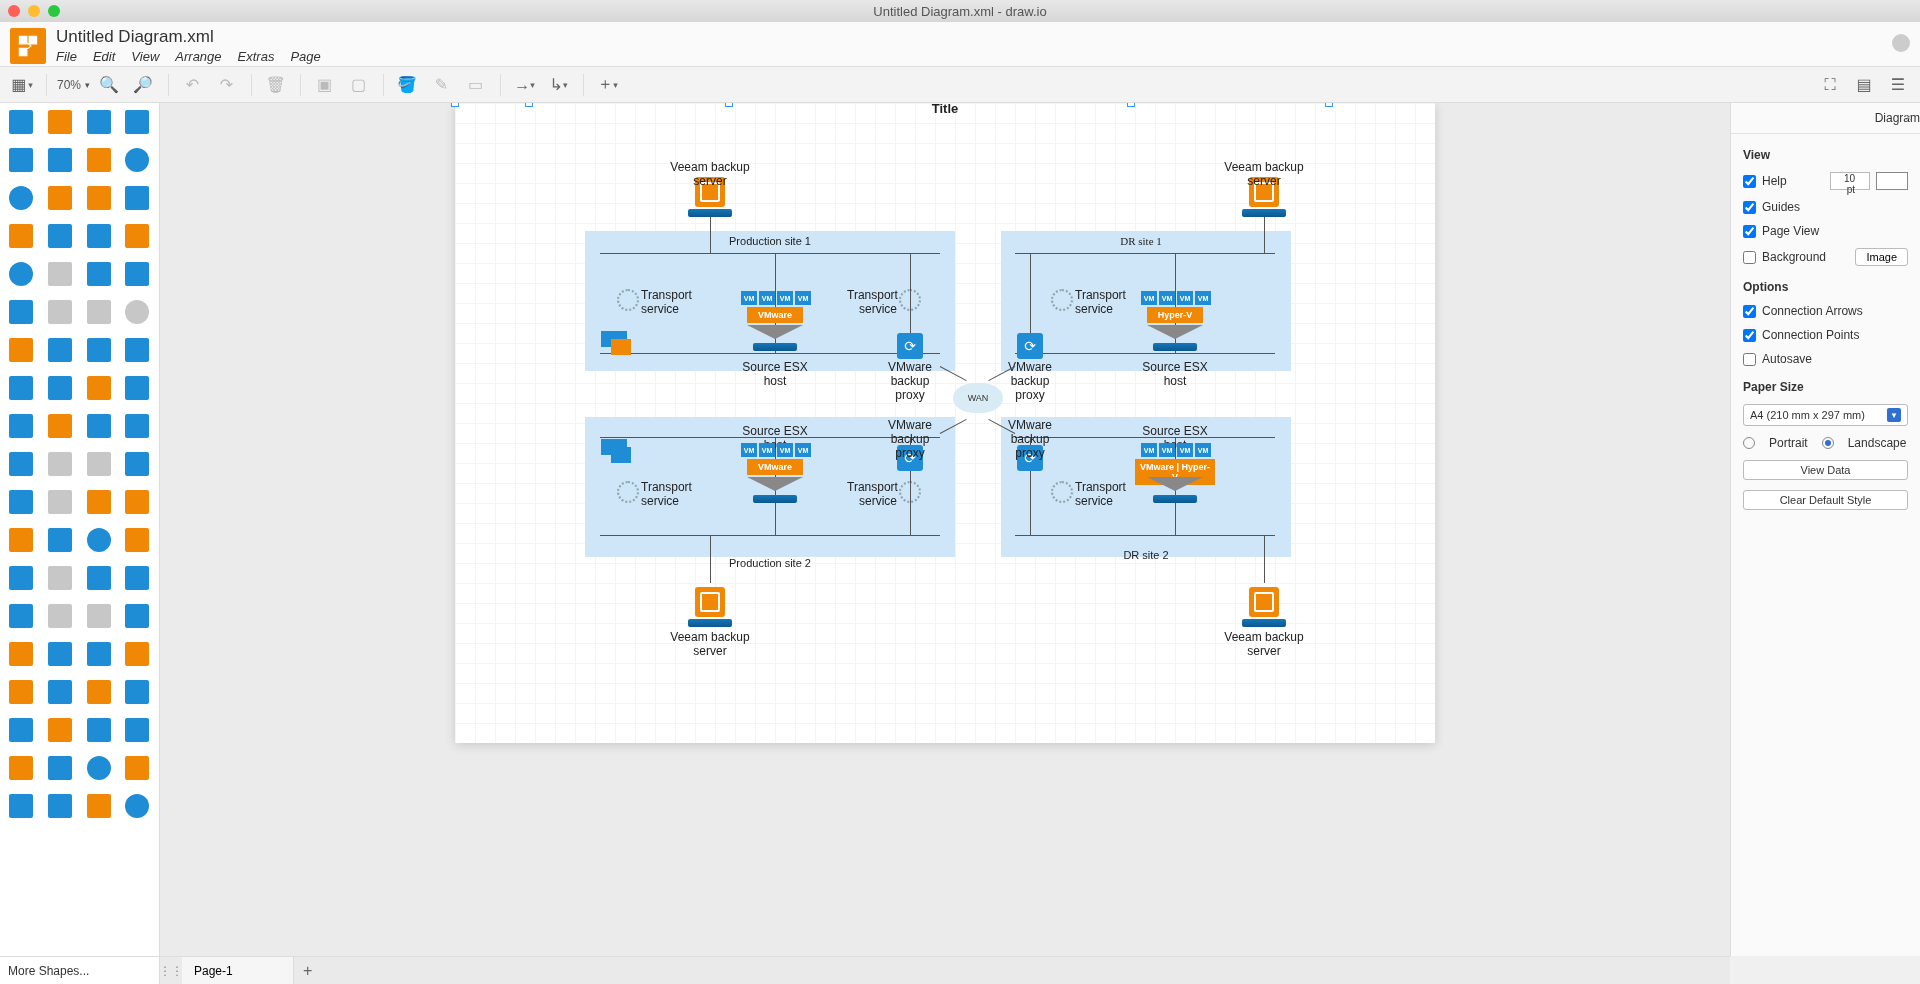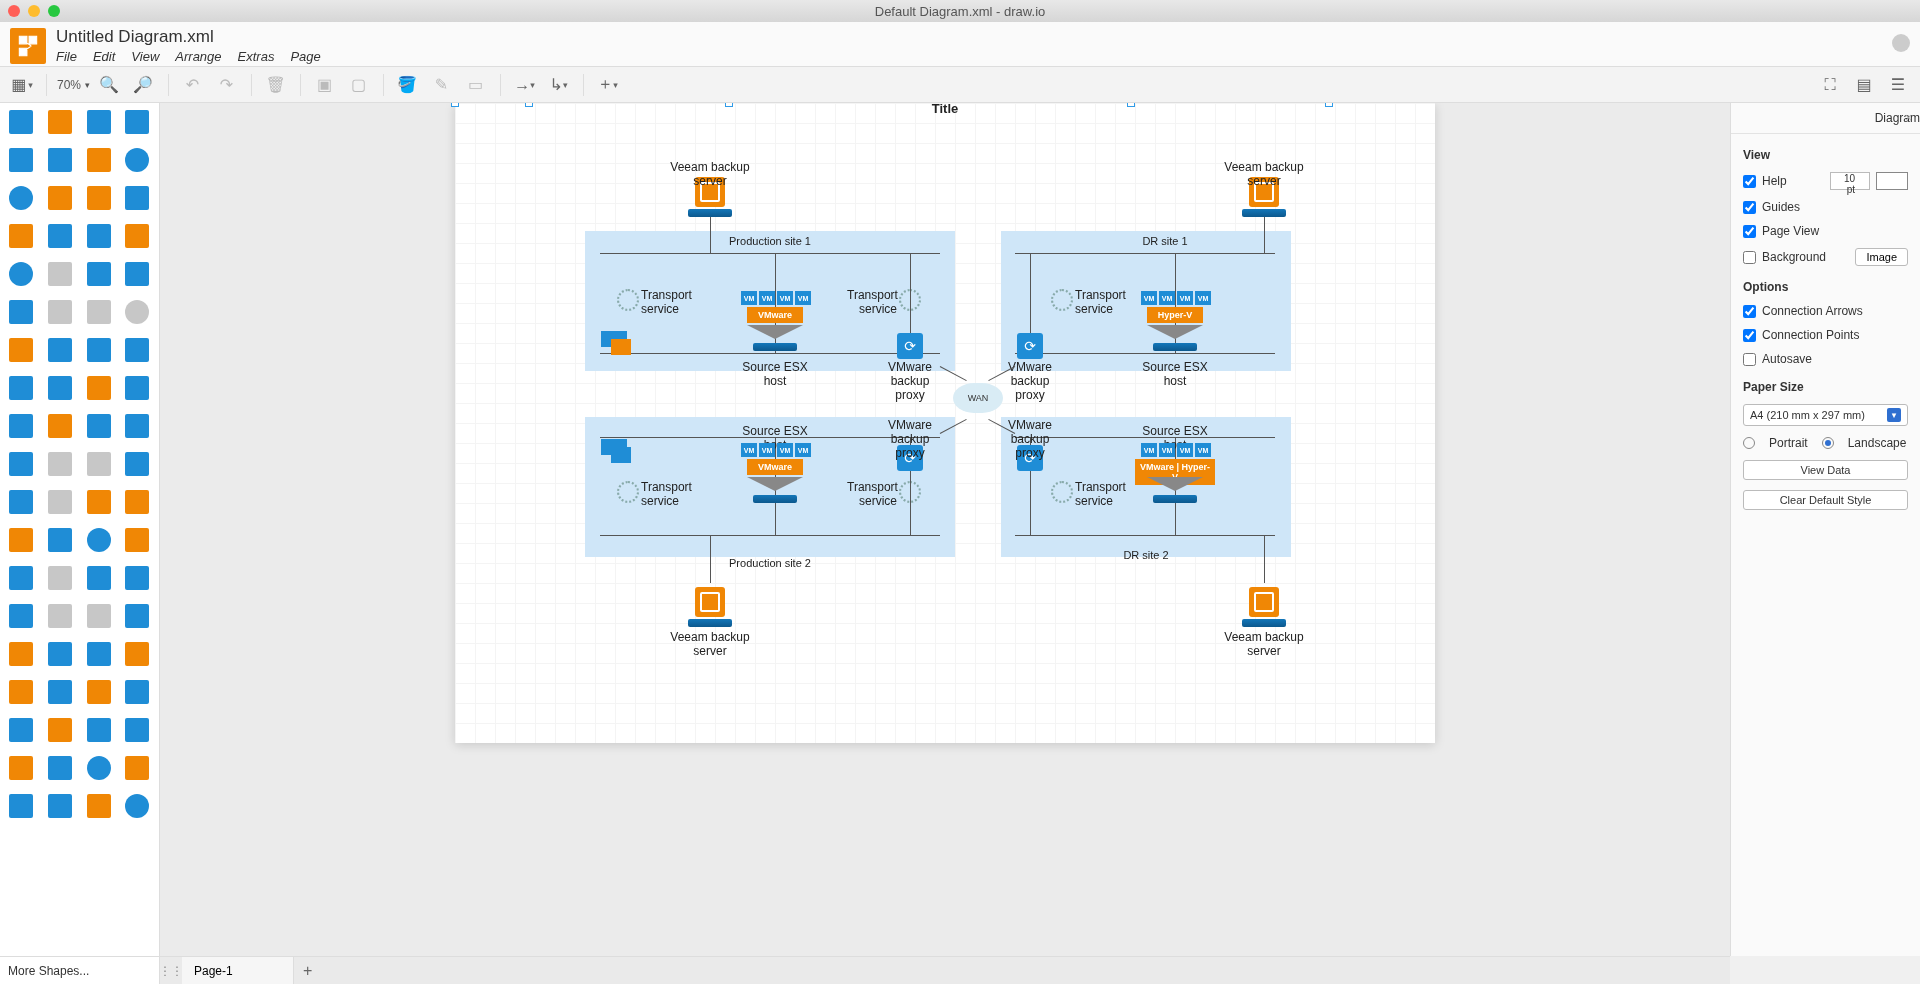--- a/index.html
+++ b/index.html
@@ -101,21 +101,21 @@
 </style>
 </head>
 <body>
 
 <div class="mac-titlebar">
   <div class="traffic-lights">
     <div class="tlight tl-red"></div>
     <div class="tlight tl-yel"></div>
     <div class="tlight tl-grn"></div>
   </div>
-  <div class="mac-title">Default Diagram.xml - draw.io</div>
+  <div class="mac-title">Untitled Diagram.xml - draw.io</div>
 </div>
 
 <div class="header">
   <div class="app-icon">
     <svg viewBox="0 0 24 24">
         <path d="M4 3h7v7H4zM13 3h7v7h-7zM4 14h7v7H4zM8 7l7 5M8 17l7-5" stroke="#fff" stroke-width="1" fill="#fff"></path>
       </svg>
   </div>
   <div class="header-col">
     <div class="doc-title">Untitled Diagram.xml</div>
@@ -486,21 +486,21 @@
 service</div>
       <div class="spinner" style="top:186px; left:444px;"></div>
       <div class="vline" style="top:150px; left:455px; height:100px;"></div>
       <div class="proxy-icon" style="top:230px; left:442px;">⟳</div>
       <div class="text-lbl" style="top:258px; left:420px; width:70px; white-space:pre-line;">VMware
 backup proxy</div>
 
       <div class="hline" style="top:263px; left:485px; width:30px; transform:rotate(28deg); transform-origin:left;"></div>
 
       <div class="site-box" style="top:128px; left:546px; width:290px; height:140px;"></div>
-      <div class="site-label" style="top:132px; left:710px;">DR site 1</div>
+      <div class="site-label" style="top:132px; left:686px;font-family:Liberation Serif, serif;">DR site 1</div>
       <div class="hline" style="top:150px; left:560px; width:260px;"></div>
       <div class="hline" style="top:250px; left:560px; width:260px;"></div>
       <div class="srv-icon" style="top:74px; left:794px;"></div>
       <div class="srv-rack" style="top:106px; left:787px;"></div>
       <div class="text-lbl" style="top:58px; left:754px; width:110px;">Veeam backup server</div>
       <div class="vline" style="top:114px; left:809px; height:36px;"></div>
       <div class="vline" style="top:150px; left:575px; height:100px;"></div>
       <div class="proxy-icon" style="top:230px; left:562px;">⟳</div>
       <div class="text-lbl" style="top:258px; left:540px; width:70px; white-space:pre-line;">VMware
 backup proxy</div>

